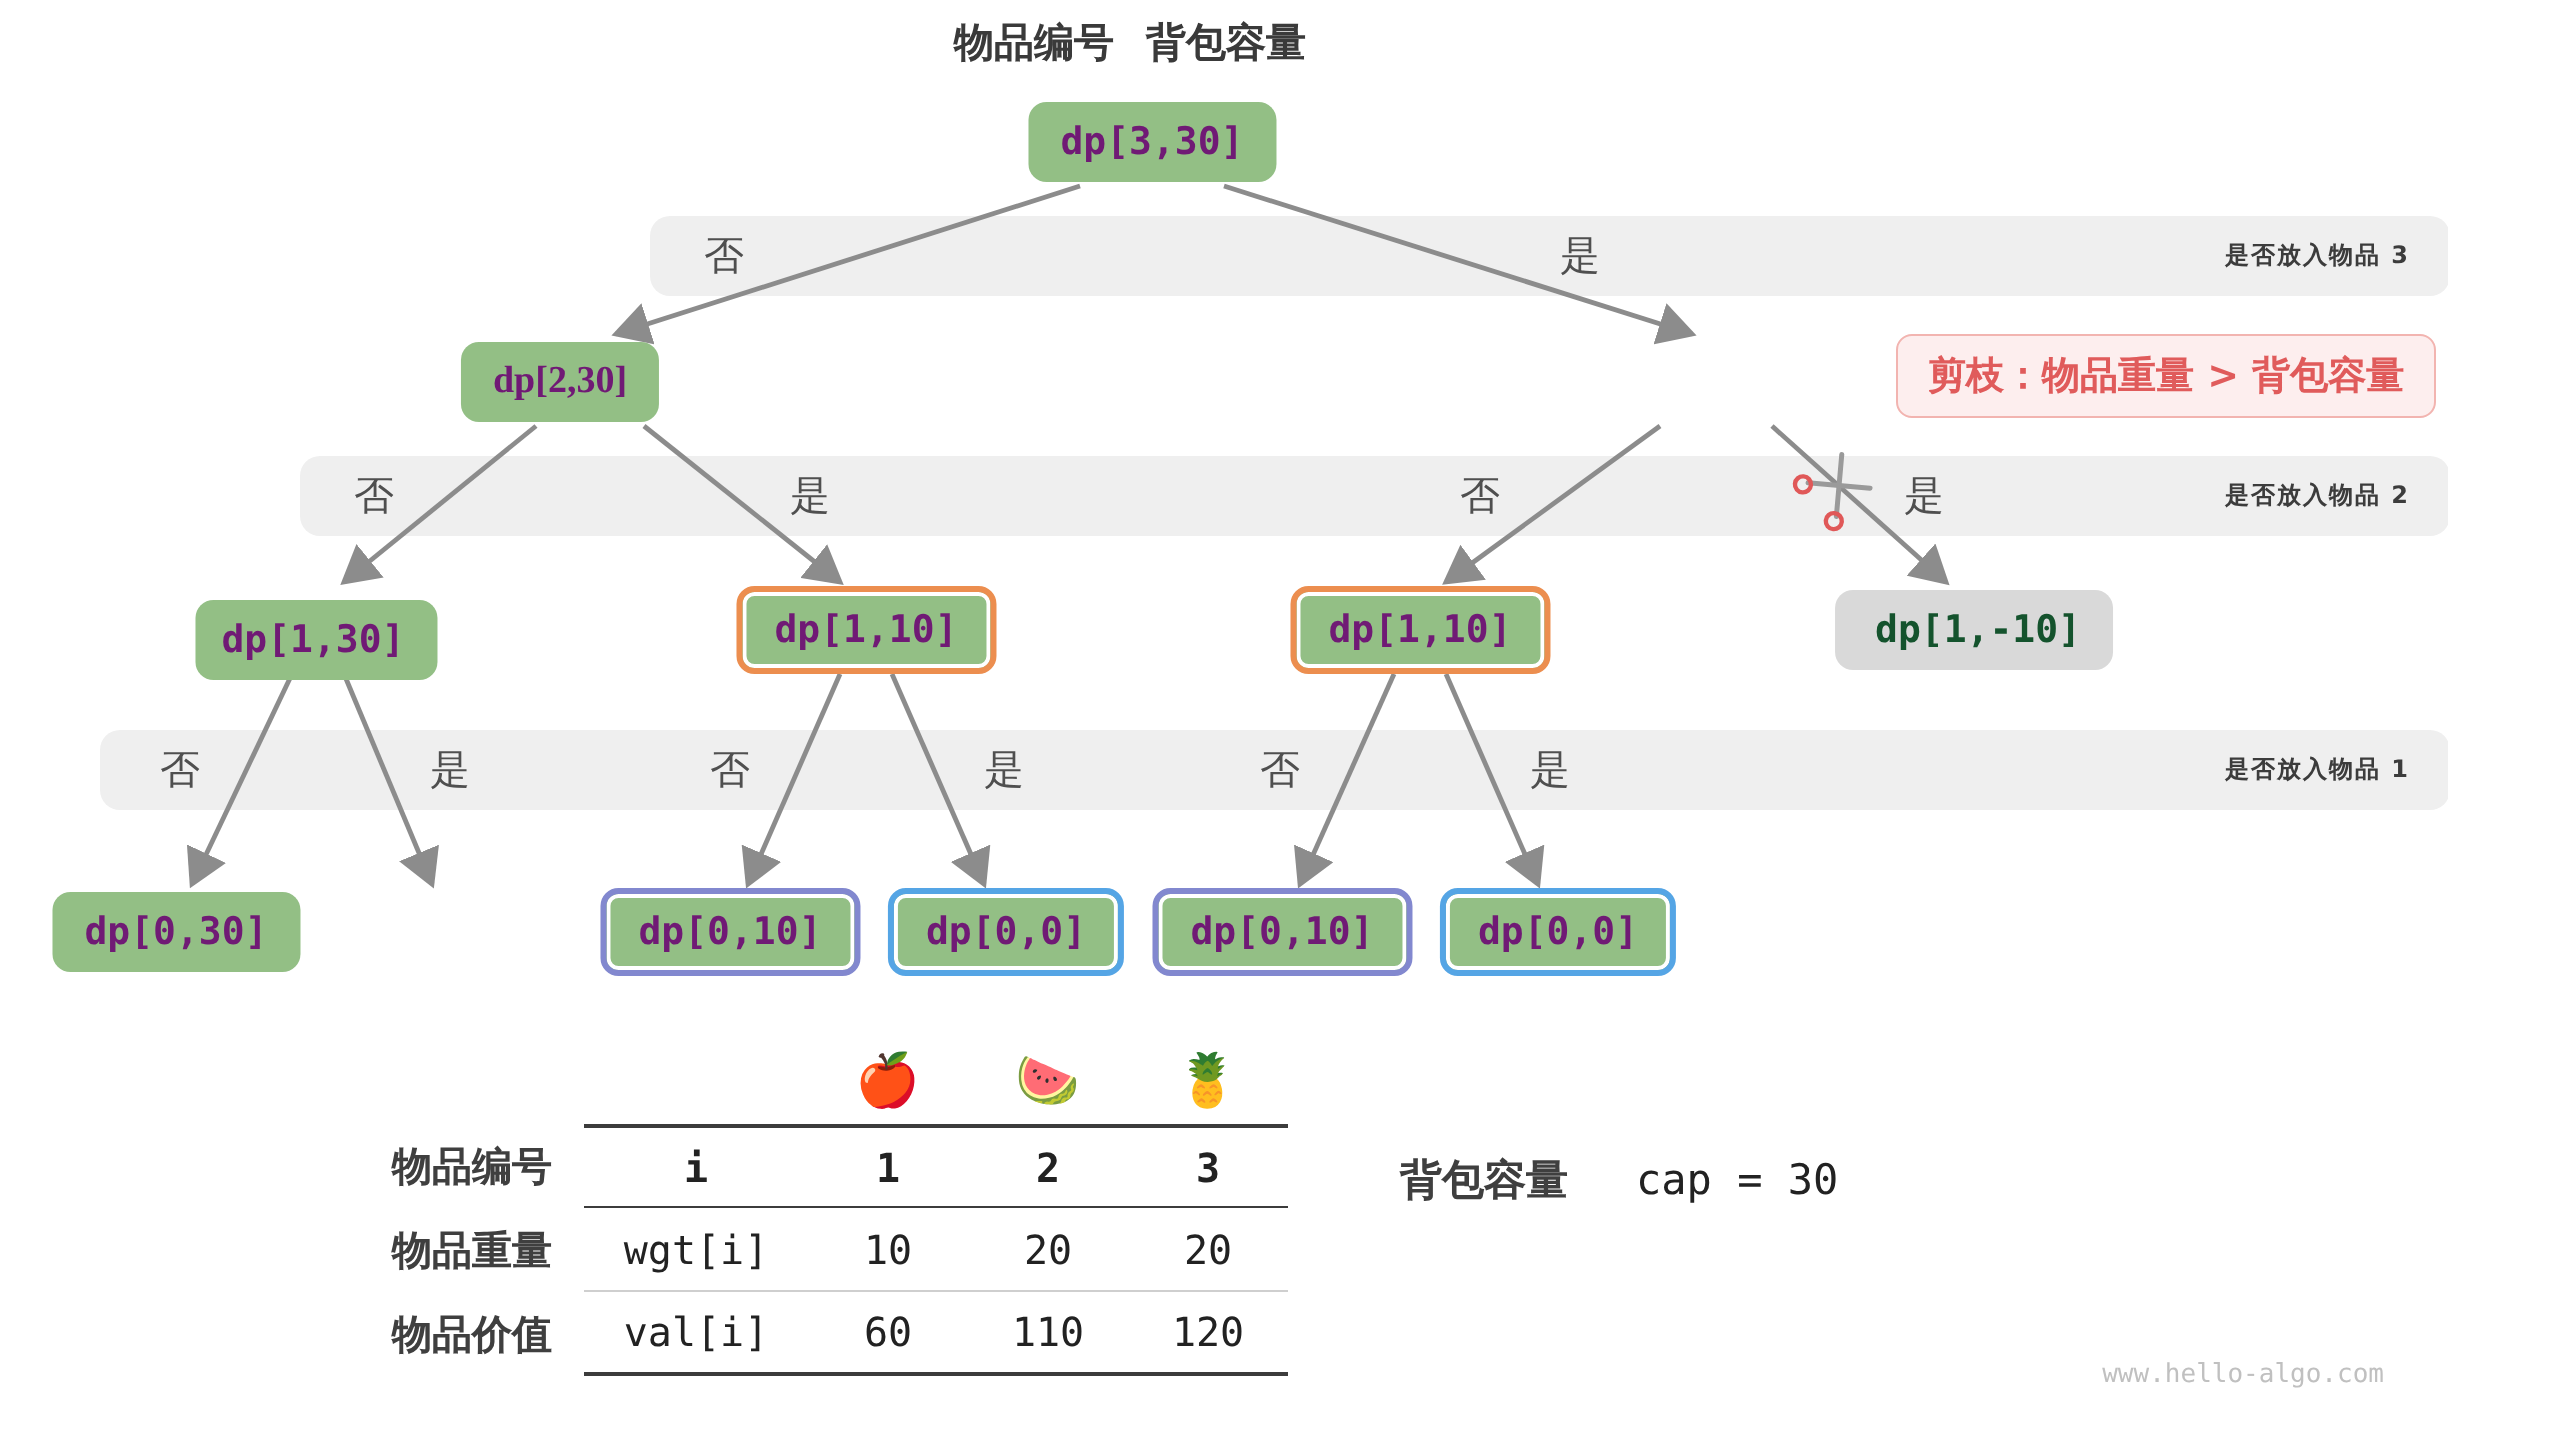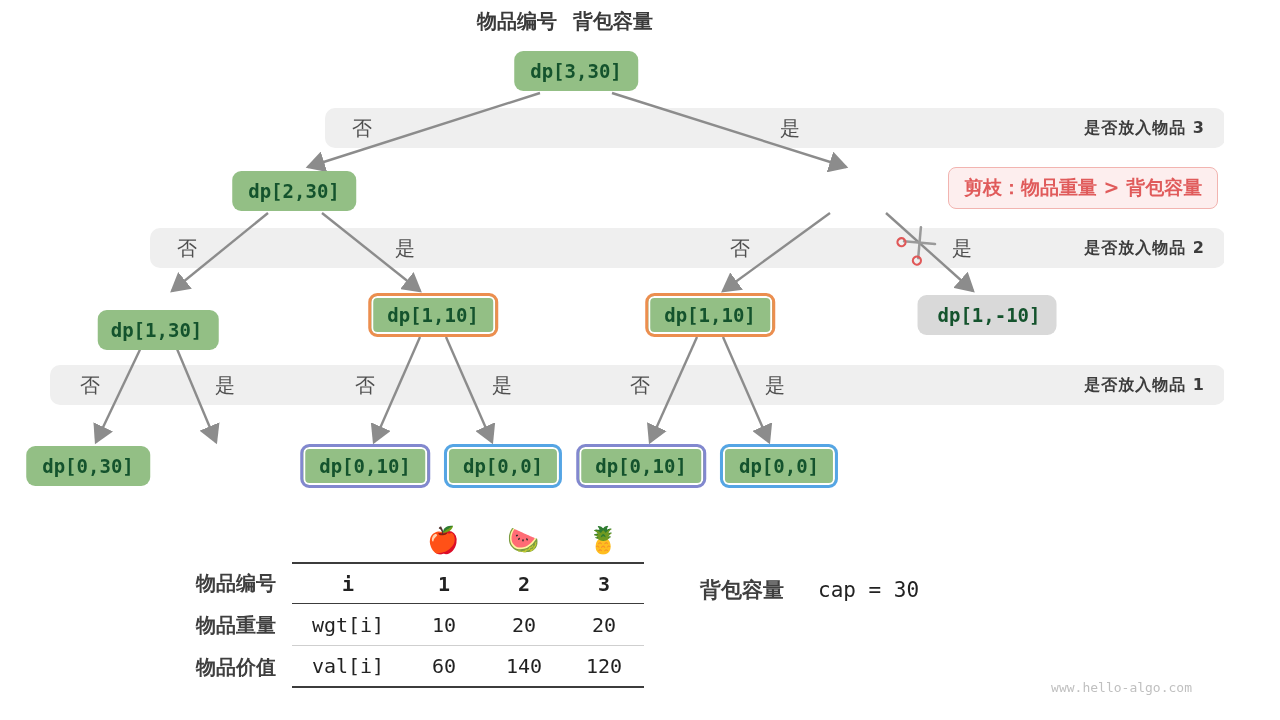--- a/index.html
+++ b/index.html
@@ -4,30 +4,30 @@
 <style>
   html,body{margin:0;padding:0;background:#fff;}
   .canvas{position:relative;width:1224px;height:720px;background:#ffffff;overflow:hidden;
           font-family:"DejaVu Sans","Liberation Sans",sans-serif;}
 
   
   .band{position:absolute;height:40px;background:#efefef;border-radius:10px;z-index:1;}
   .band .answer{position:absolute;top:50%;transform:translate(-50%,-50%);
                 font-size:20px;color:#4f4f4f;}
   .band .band-label{position:absolute;right:20px;top:50%;transform:translateY(-50%);
-                    font-size:16px;font-weight:bold;color:#3c3c3c;letter-spacing:1px;}
+                    font-size:12px;font-weight:bold;color:#3c3c3c;letter-spacing:1px;}
 
   
   svg.edges{position:absolute;left:0;top:0;z-index:2;pointer-events:none;}
 
   
   .node{position:absolute;height:40px;box-sizing:border-box;border-radius:9px;
         display:flex;align-items:center;justify-content:center;padding:0 16px;
         font-family:"DejaVu Sans Mono","Liberation Mono",monospace;font-weight:bold;
-        font-size:19px;color:#14532d;background:#93bf85;transform:translateX(-50%);z-index:3;
+        font-size:19px;color:#701a75;background:#93bf85;transform:translateX(-50%);z-index:3;
         white-space:nowrap;}
   .node.orange{border:3px solid #ec8e4f;box-shadow:inset 0 0 0 2px #fff;height:44px;}
   .node.purple{border:3px solid #8288cf;box-shadow:inset 0 0 0 2px #fff;height:44px;}
   .node.blue{border:3px solid #55a5e5;box-shadow:inset 0 0 0 2px #fff;height:44px;}
   .node.gray{background:#d9d9d9;color:#14532d;padding-left:20px;}
 
   
   .pointer-labels{position:absolute;left:565px;top:8px;transform:translateX(-50%);
                   display:flex;gap:16px;font-size:20px;font-weight:bold;color:#3a3a3a;z-index:3;
                   white-space:nowrap;}
@@ -115,22 +115,22 @@
       <line x1="146" y1="337" x2="96" y2="442" marker-end="url(#arr)"></line>
       <line x1="172" y1="337" x2="216" y2="442" marker-end="url(#arr)"></line>
       <line x1="420" y1="337" x2="374" y2="442" marker-end="url(#arr)"></line>
       <line x1="446" y1="337" x2="492" y2="442" marker-end="url(#arr)"></line>
       <line x1="697" y1="337" x2="650" y2="442" marker-end="url(#arr)"></line>
       <line x1="723" y1="337" x2="769" y2="442" marker-end="url(#arr)"></line>
     </g>
   </svg>
 
   <div class="node" style="left:576px;top:51px;">dp[3,30]</div>
-  <div class="node" style="left:294px;top:171px;">dp[2,30]</div>
-  <div class="node" style="left:158px;top:310px;padding-left:13px;">dp[1,30]</div>
+  <div class="node" style="left:280px;top:171px;font-family:Liberation Serif, serif;">dp[2,30]</div>
+  <div class="node" style="left:158px;top:300px;padding-left:13px;">dp[1,30]</div>
   <div class="node orange" style="left:433px;top:293px;">dp[1,10]</div>
   <div class="node orange" style="left:710px;top:293px;">dp[1,10]</div>
   <div class="node gray" style="left:987px;top:295px;">dp[1,-10]</div>
   <div class="node" style="left:88px;top:446px;">dp[0,30]</div>
   <div class="node purple" style="left:365px;top:444px;">dp[0,10]</div>
   <div class="node blue" style="left:503px;top:444px;">dp[0,0]</div>
   <div class="node purple" style="left:641px;top:444px;">dp[0,10]</div>
   <div class="node blue" style="left:779px;top:444px;">dp[0,0]</div>
 
   <div class="prune-note">剪枝：物品重量 &gt; 背包容量</div>
@@ -158,21 +158,21 @@
 
     <div class="c c-label">物品重量</div>
     <div class="c mono bb-light">wgt[i]</div>
     <div class="c mono bb-light">10</div>
     <div class="c mono bb-light">20</div>
     <div class="c mono bb-light">20</div>
 
     <div class="c c-label">物品价值</div>
     <div class="c mono bb-heavy">val[i]</div>
     <div class="c mono bb-heavy">60</div>
-    <div class="c mono bb-heavy">140</div>
+    <div class="c mono bb-heavy">110</div>
     <div class="c mono bb-heavy">120</div>
   </div>
 
   <div class="capacity-note">
     <span class="cap-label">背包容量</span>
     <span class="cap-value">cap = 30</span>
   </div>
 
   <div class="watermark">www.hello-algo.com</div>
 

